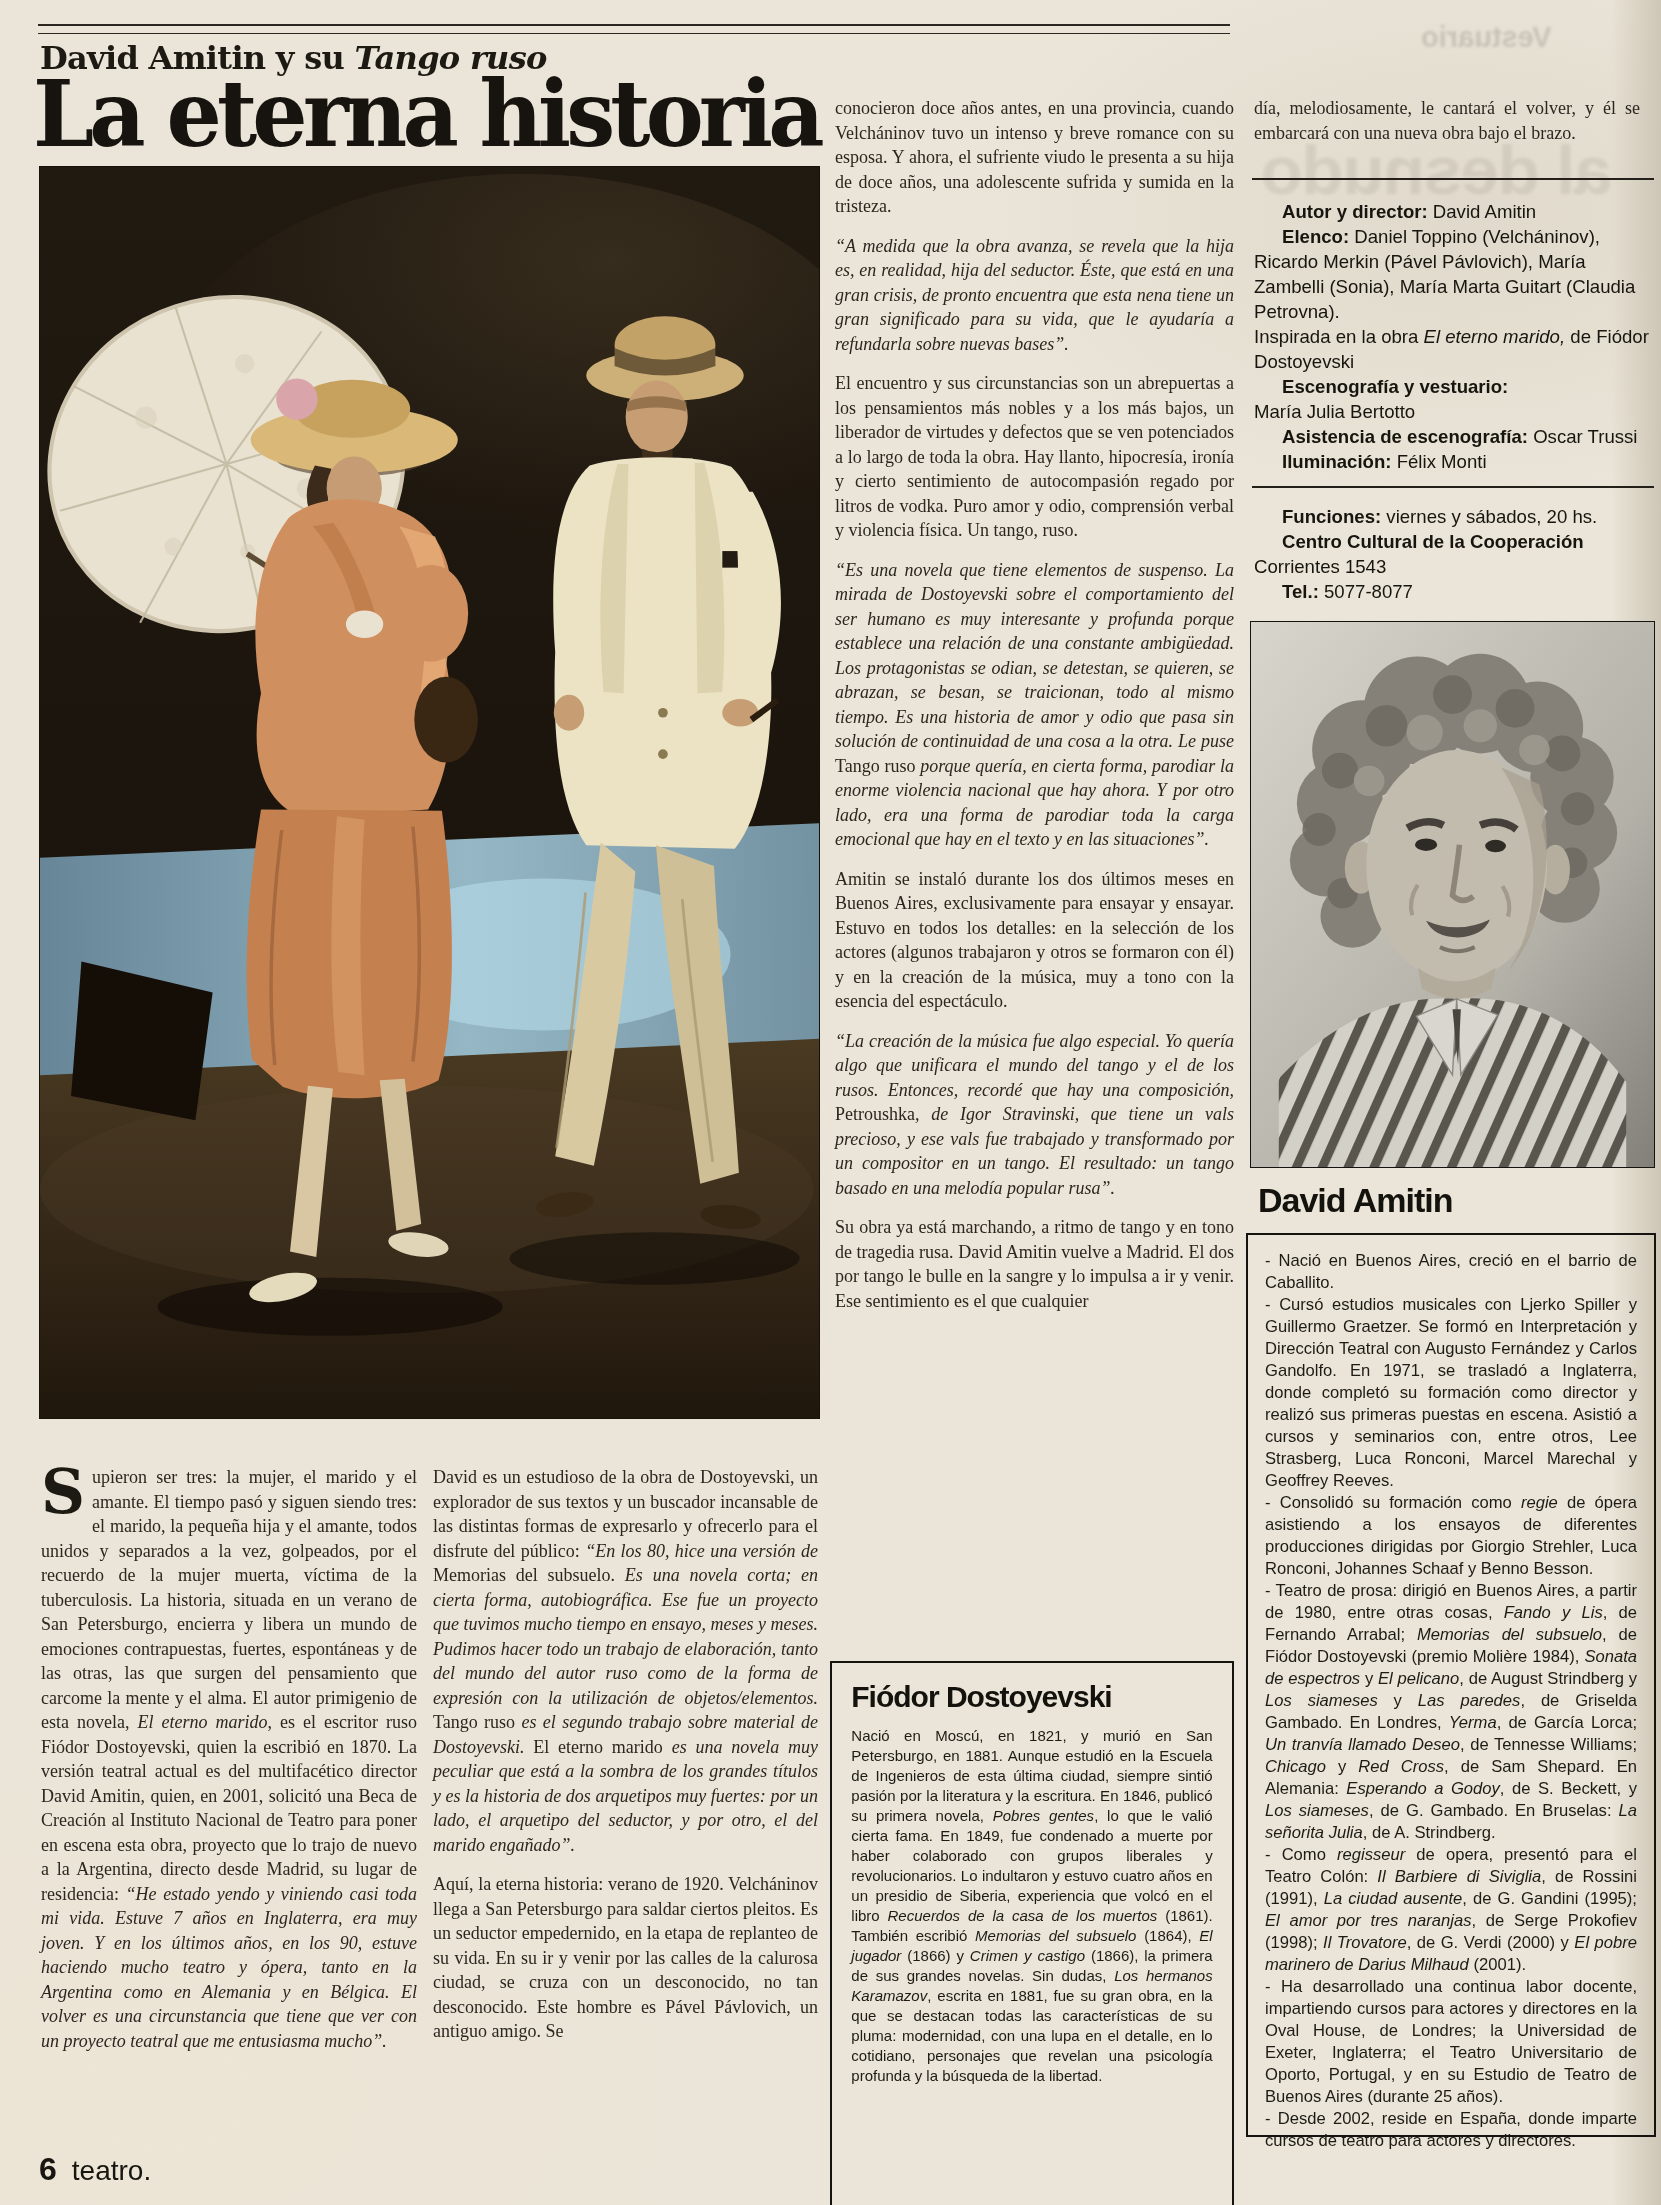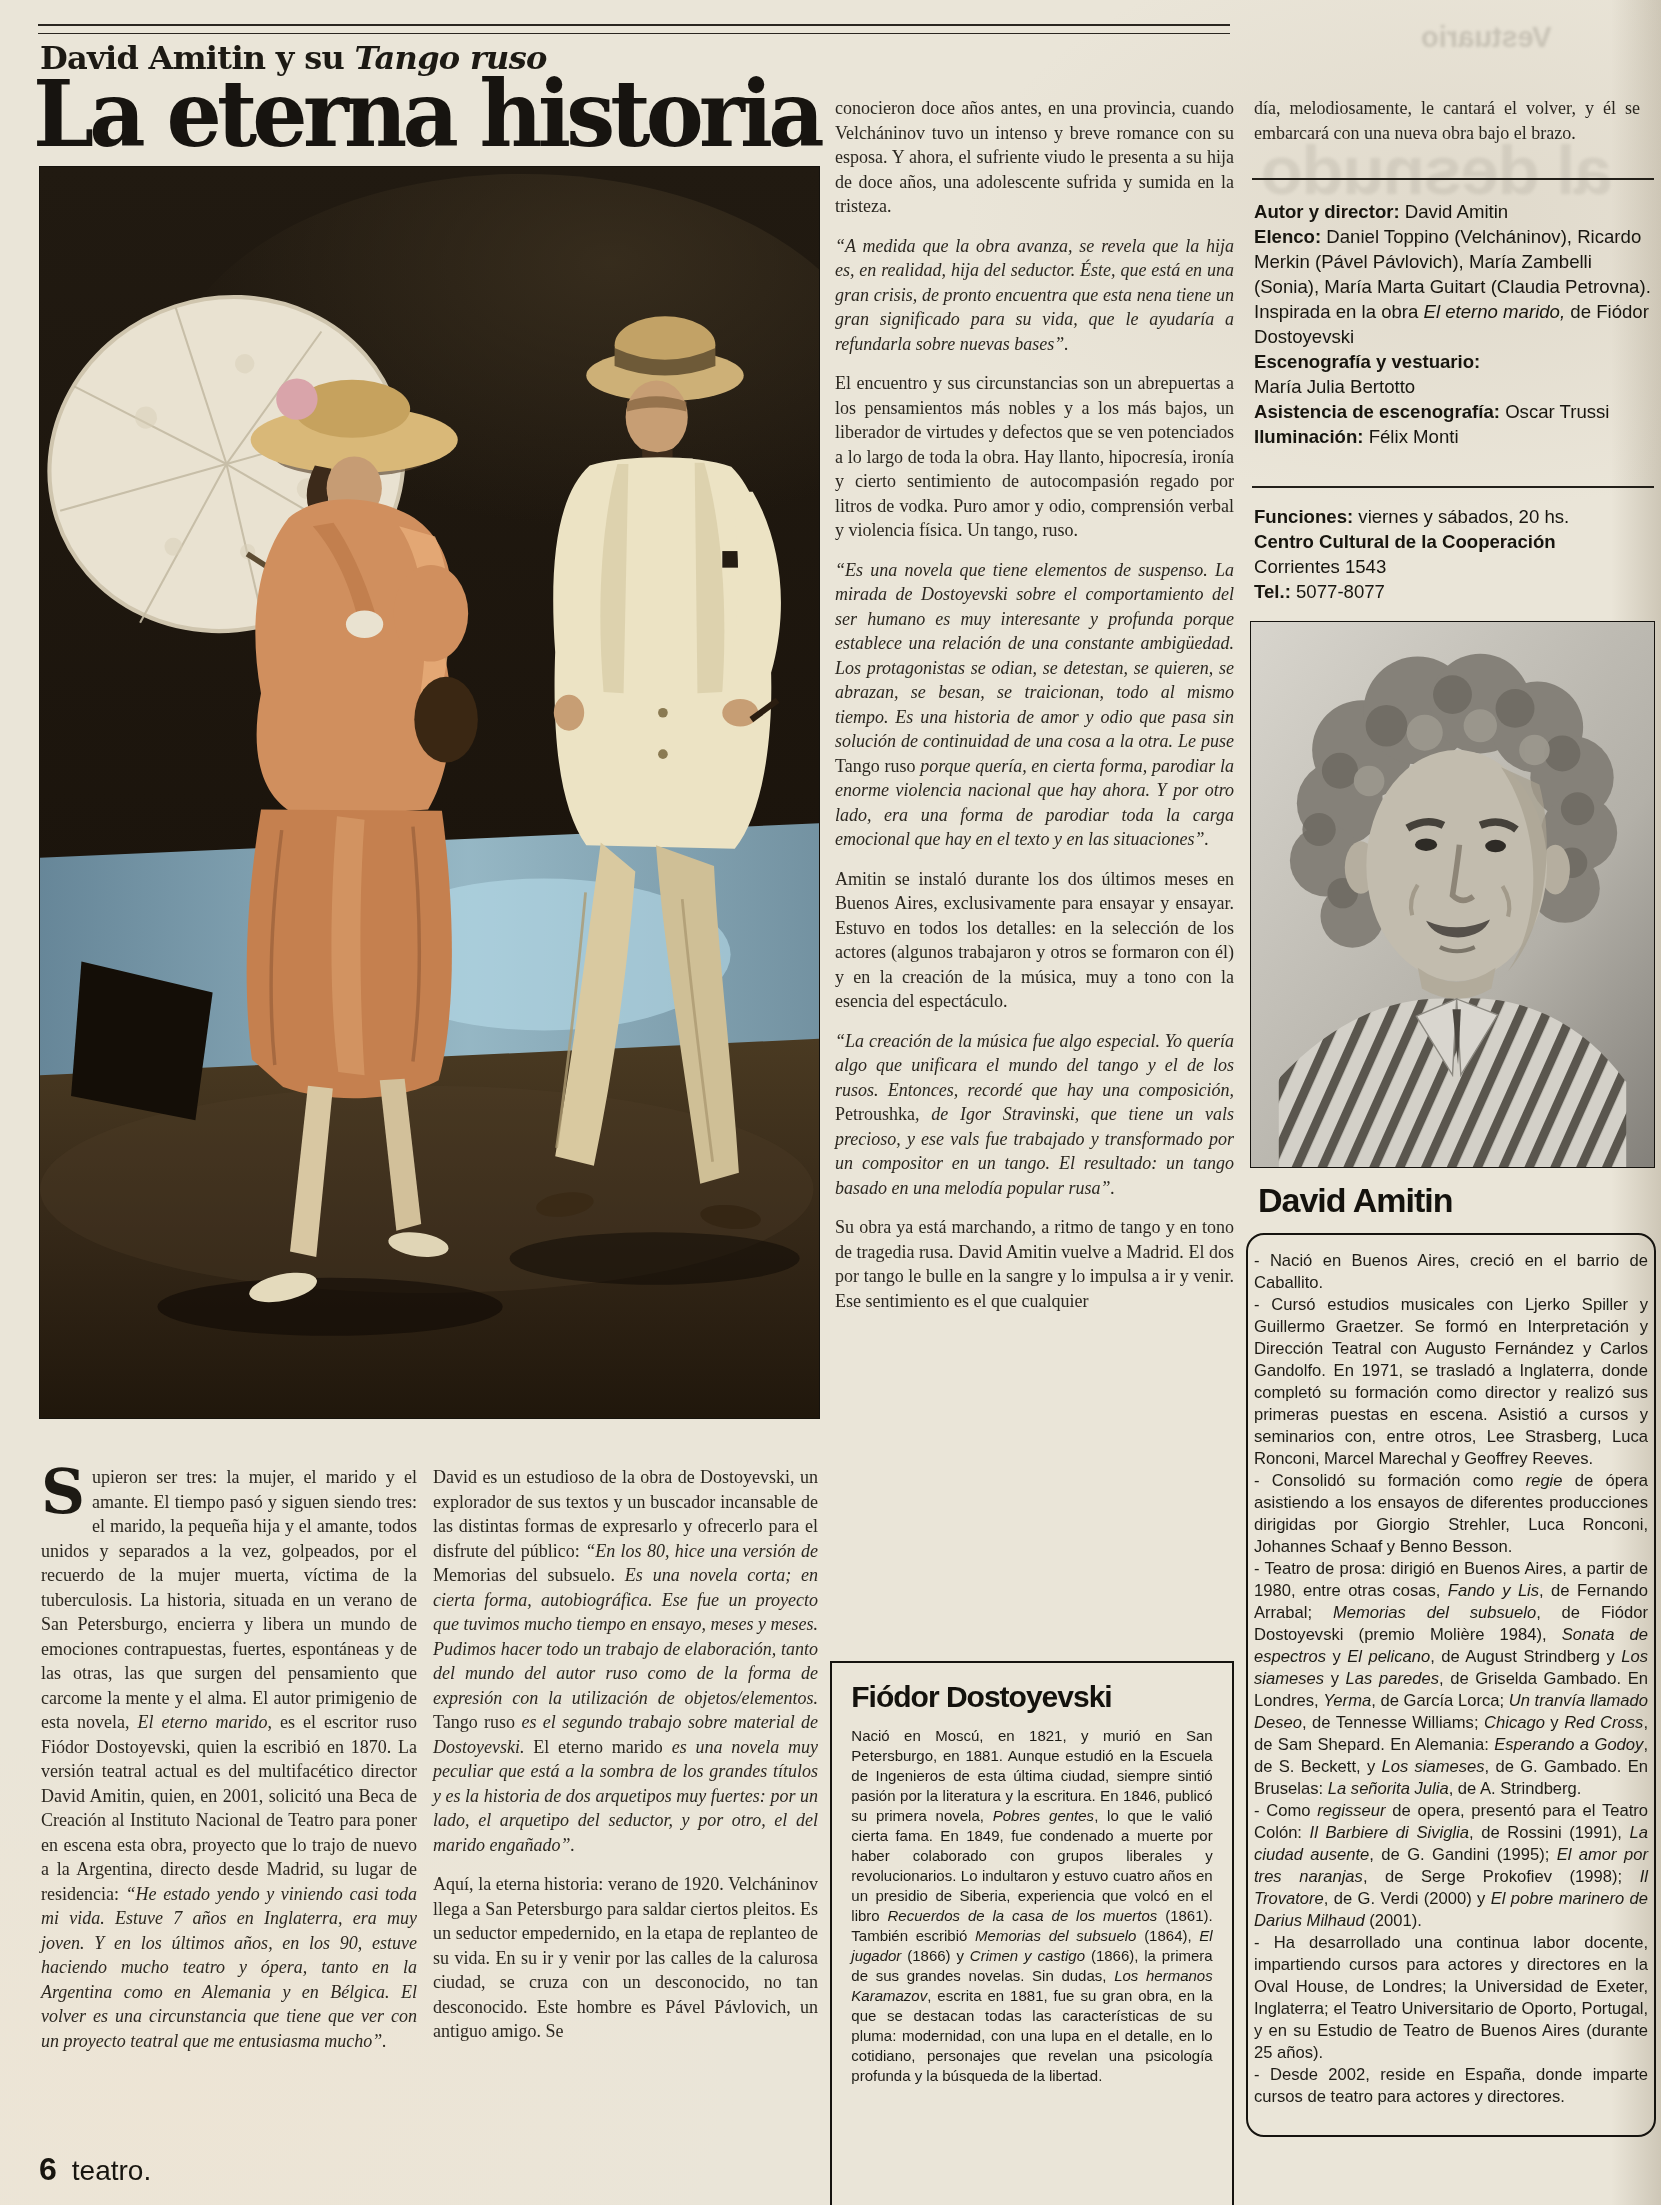--- a/index.html
+++ b/index.html
@@ -46,31 +46,31 @@
   .dropcap{float:left;font-family:"DejaVu Serif",serif;font-weight:700;font-size:61px;
     line-height:46px;padding:4.1px 7px 0 0;color:#1d1a14;}
   
   .rule{position:absolute;border-top:2.1px solid #23201a;}
   .rule-1{left:1252px;top:178px;width:402px;}
   .rule-2{left:1252px;top:486px;width:402px;}
   .sansblock{position:absolute;font-family:"Liberation Sans","DejaVu Sans",sans-serif;
     color:#17150f;font-size:18.6px;line-height:25px;}
   .credits{left:1254px;top:199px;width:401px;}
   .venue{left:1254px;top:504px;width:401px;}
-  .sansblock b{font-weight:700;}
+  .sansblock b{font-weight:700;margin-left:28px;}
   
   .box{position:absolute;border:2.8px solid #15130f;box-sizing:border-box;
     font-family:"Liberation Sans","DejaVu Sans",sans-serif;color:#1d1b15;}
   .dosto-box{left:830px;top:1661px;width:404px;height:548px;padding:16.6px 19.3px;}
   .dosto-box h2{margin:0 0 12.4px 0;font-size:30px;letter-spacing:-1px;color:#14120d;}
   .dosto-box .boxtext{font-size:15px;line-height:20px;text-align:justify;}
   .amitin-heading{position:absolute;left:1258px;top:1181px;margin:0;
     font-family:"Liberation Sans","DejaVu Sans",sans-serif;
     font-size:34px;letter-spacing:-1px;color:#14120d;font-weight:700;}
-  .amitin-box{left:1246px;top:1233px;width:410px;height:904px;padding:15px 6px;border-radius:18px;}
+  .amitin-box{left:1246px;top:1233px;width:410px;height:904px;padding:15px 17px;}
   .amitin-box .bio-item{font-size:16.6px;line-height:22px;text-align:justify;margin:0;}
   
   .folio{position:absolute;left:39px;top:2151px;font-family:"Liberation Sans",sans-serif;color:#17150f;}
   .folio .num{font-size:32px;font-weight:700;}
   .folio .sec{font-size:28px;font-weight:400;margin-left:15px;}
 </style>
 </head>
 <body>
 
 <div class="page">

